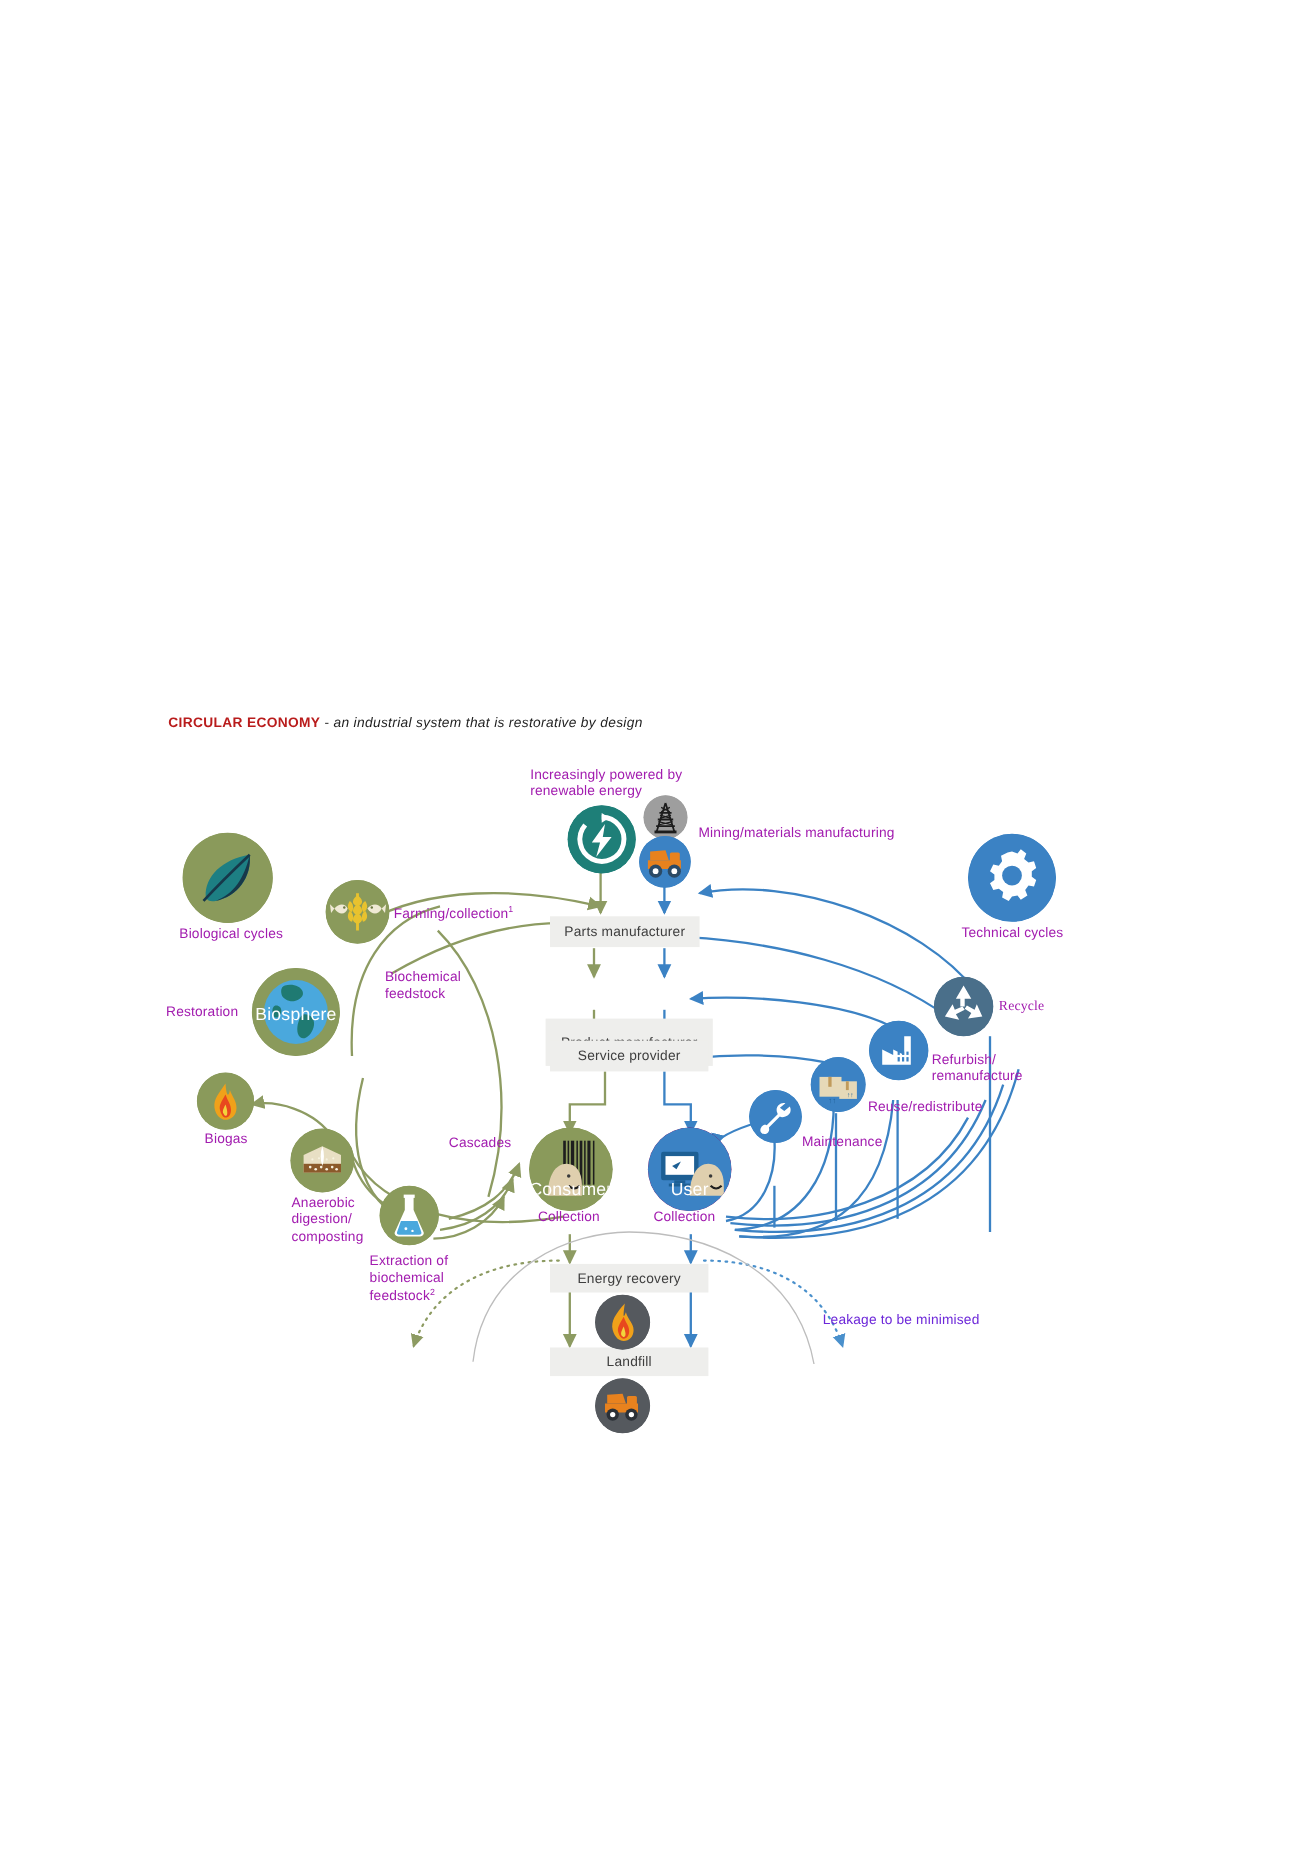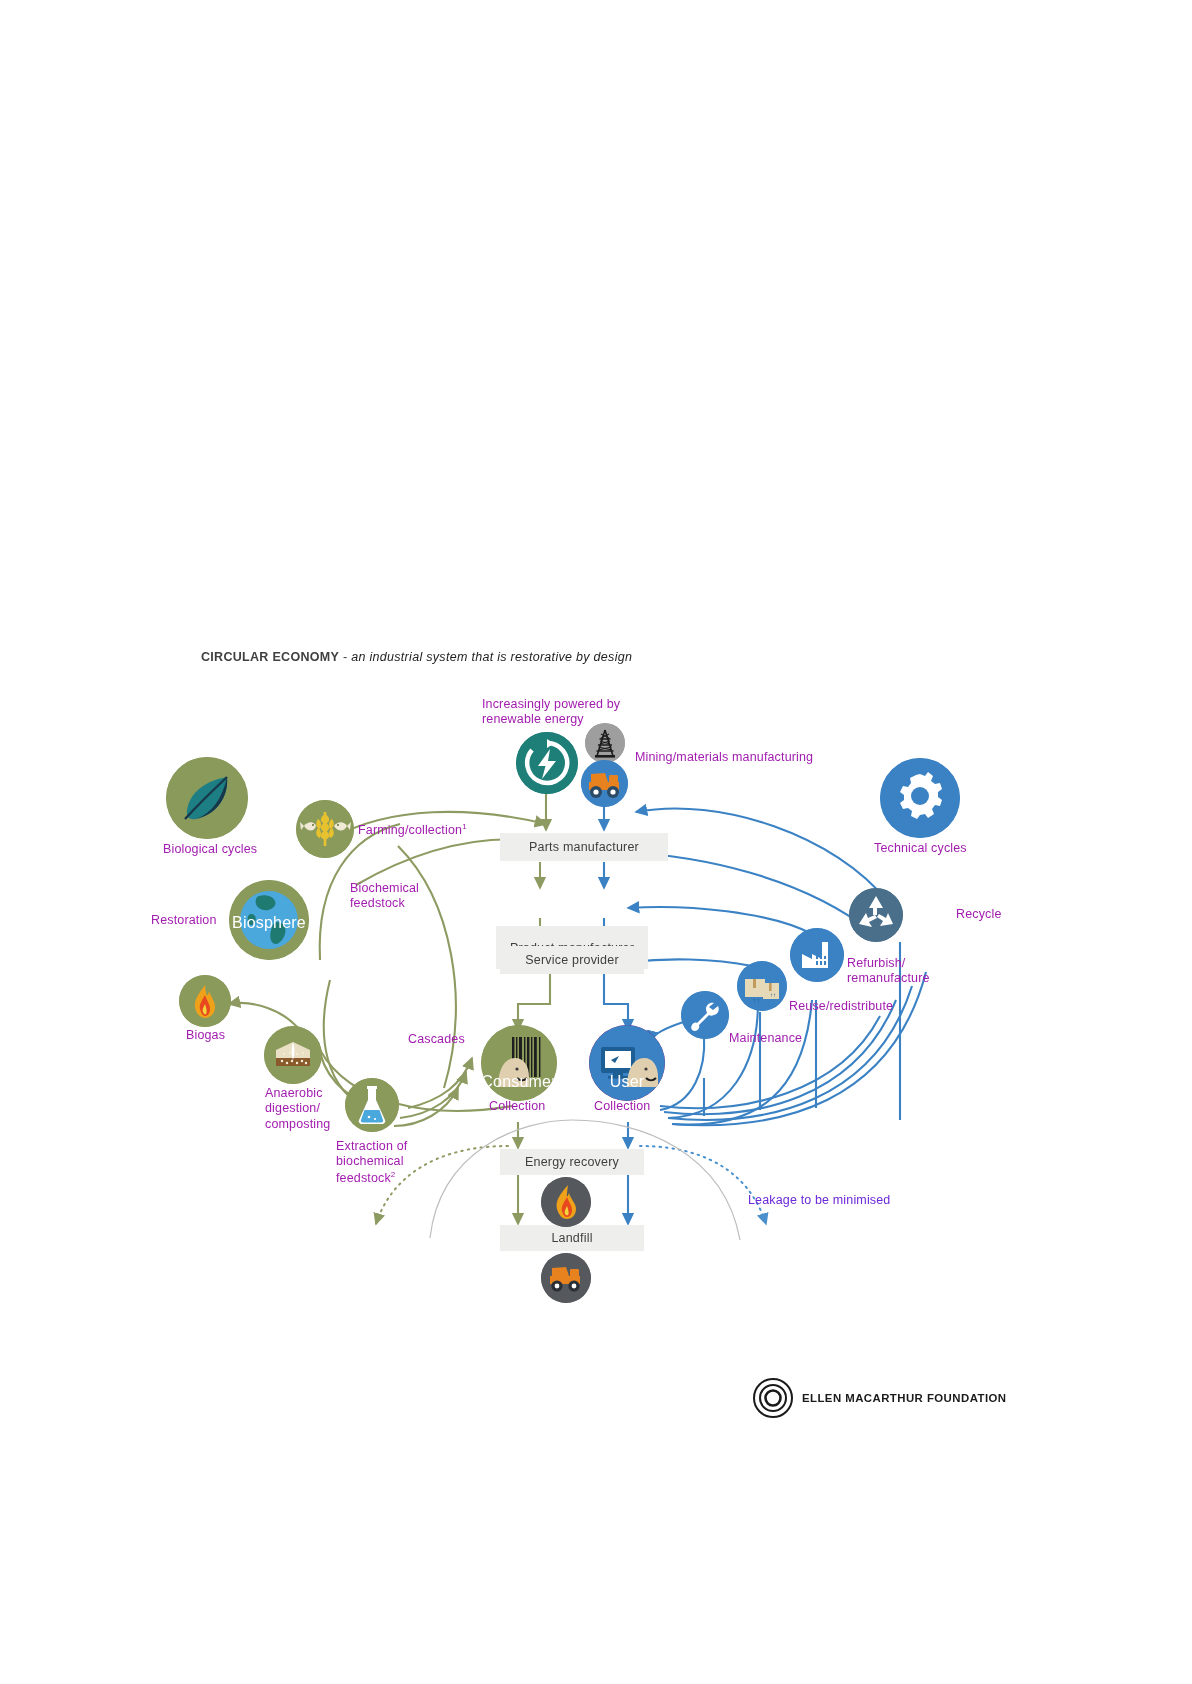--- a/index.html
+++ b/index.html
@@ -16,21 +16,21 @@
   }
   #canvas { position: absolute; left: 0; top: 0; width: 1192px; height: 1684px; }
 
   .title {
     position: absolute;
     left: 153px; top: 650px;
     font-size: 12.5px;
     letter-spacing: .3px;
     white-space: nowrap;
   }
-  .title .t-strong { font-weight: bold; color: #404040; margin-left: 48px; }
+  .title .t-strong { font-weight: bold; color: #b91c1c; }
   .title .t-em { font-style: italic; color: #1e1e1e; }
 
   .diagram {
     position: absolute;
     left: 0; top: 0;
     width: 1192px; height: 1684px;
   }
   svg.wires { position: absolute; left: 0; top: 0; width: 1192px; height: 1684px; overflow: visible; }
 
   .node {
@@ -399,32 +399,32 @@
     <div class="node" style="left:849px; top:888px; width:54px; height:54px; background:#4a6f8a;">
       <svg viewBox="0 0 54 54" width="54" height="54">
         <circle cx="27" cy="27" r="27" fill="#4a6f8a"></circle>
         <g fill="#ffffff">
           <path d="M27 8 L34 20 L28 20 L28 27 L24 27 L24 20 L20 20 Z"></path>
           <path d="M44 36 L31 38 L34 33 L28 29 L30 26 L37 30 L39 25 Z"></path>
           <path d="M10 36 L17 25 L19 30 L26 27 L28 30 L20 34 L23 39 Z"></path>
         </g>
       </svg>
     </div>
-    <div class="lbl" style="left:956px; top:907px;">Recycle</div>
+    <div class="lbl" style="left:908px; top:907px;font-family:Liberation Serif, serif;">Recycle</div>
 
     <div class="node" style="left:880px; top:758px; width:80px; height:80px; background:#3b82c4;">
       <svg viewBox="0 0 80 80" width="80" height="80">
         <circle cx="40" cy="40" r="40" fill="#3b82c4"></circle>
         <path d="M40 16 L45 18 L48 14 L53 18 L51 23 L55 26 L60 25 L62 31 L58 34 L58 39 L62 42 L60 48 L55 47 L52 51 L54 56 L48 60 L45 56 L40 57 L37 61 L31 58 L32 53 L28 50 L23 51 L20 45 L24 42 L24 37 L20 34 L23 28 L28 29 L31 25 L30 20 L36 17 Z" fill="#ffffff"></path>
         <circle cx="40" cy="38" r="9" fill="#3b82c4"></circle>
       </svg>
     </div>
     <div class="lbl" style="left:874px; top:841px;">Technical cycles</div>
 
-    <div class="pbox" style="left:500px; top:833px; width:168px; height:28px;">Parts manufacturer</div>
+    <div class="pbox" style="left:500px; top:833px; width:136px; height:28px;">Parts manufacturer</div>
     <div class="pbox" style="left:496px; top:926px; width:152px; height:43px;">Product manufacturer</div>
     <div class="pbox" style="left:500px; top:946px; width:144px; height:28px;">Service provider</div>
     <div class="pbox" style="left:500px; top:1149px; width:144px; height:26px;">Energy recovery</div>
     <div class="pbox" style="left:500px; top:1225px; width:144px; height:26px;">Landfill</div>
 
     <div class="node" style="left:541px; top:1177px; width:50px; height:50px; background:#55595e;">
       <svg viewBox="0 0 50 50" width="50" height="50">
         <circle cx="25" cy="25" r="25" fill="#55595e"></circle>
         <path d="M27 8 C19 17 14 24 16 32 C18 39 22 42 26 42 C31 42 35 38 35 32 C35 26 30 23 28 16 C26 21 25 22 27 8 Z" fill="#f0a11a"></path>
         <path d="M26 20 C22 27 20 30 21 34 C22 38 24 40 26 40 C29 40 31 37 31 33 C31 28 28 26 26 20 Z" fill="#e8481e"></path>
@@ -443,22 +443,14 @@
         <circle cx="33" cy="33" r="5.6" fill="#2b3036"></circle>
         <circle cx="33" cy="33" r="2.4" fill="#ffffff"></circle>
       </svg>
     </div>
 
     <div class="lbl" style="left:748px; top:1193px; color:#6d28d9;">Leakage to be minimised</div>
 
   </div>
 
 
-  <div class="logo">
-    <svg width="40" height="40" viewBox="0 0 40 40">
-      <circle cx="20" cy="20" r="19" fill="none" stroke="#1a1a1a" stroke-width="2"></circle>
-      <circle cx="20" cy="20" r="13" fill="none" stroke="#1a1a1a" stroke-width="2"></circle>
-      <circle cx="20" cy="20" r="7.5" fill="none" stroke="#1a1a1a" stroke-width="2.6"></circle>
-    </svg>
-    <div class="logo-text">ELLEN MACARTHUR FOUNDATION</div>
-  </div>
 
 </div>
 
 </body></html>

